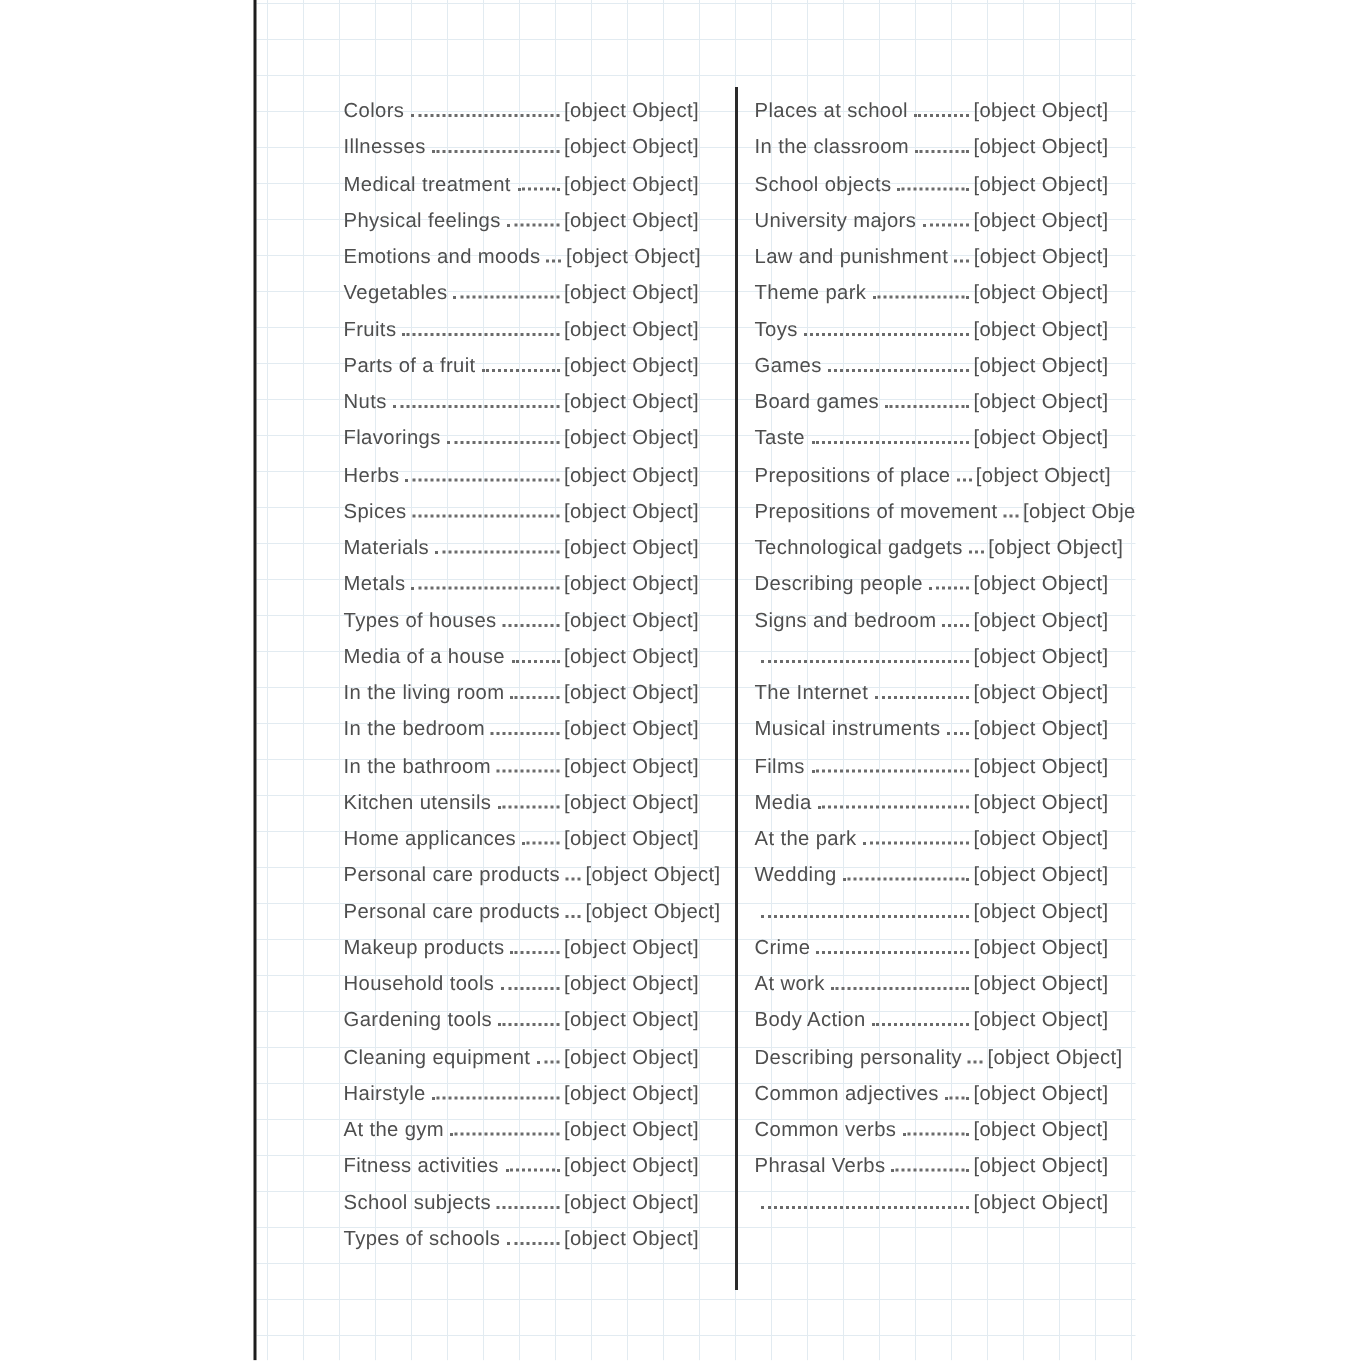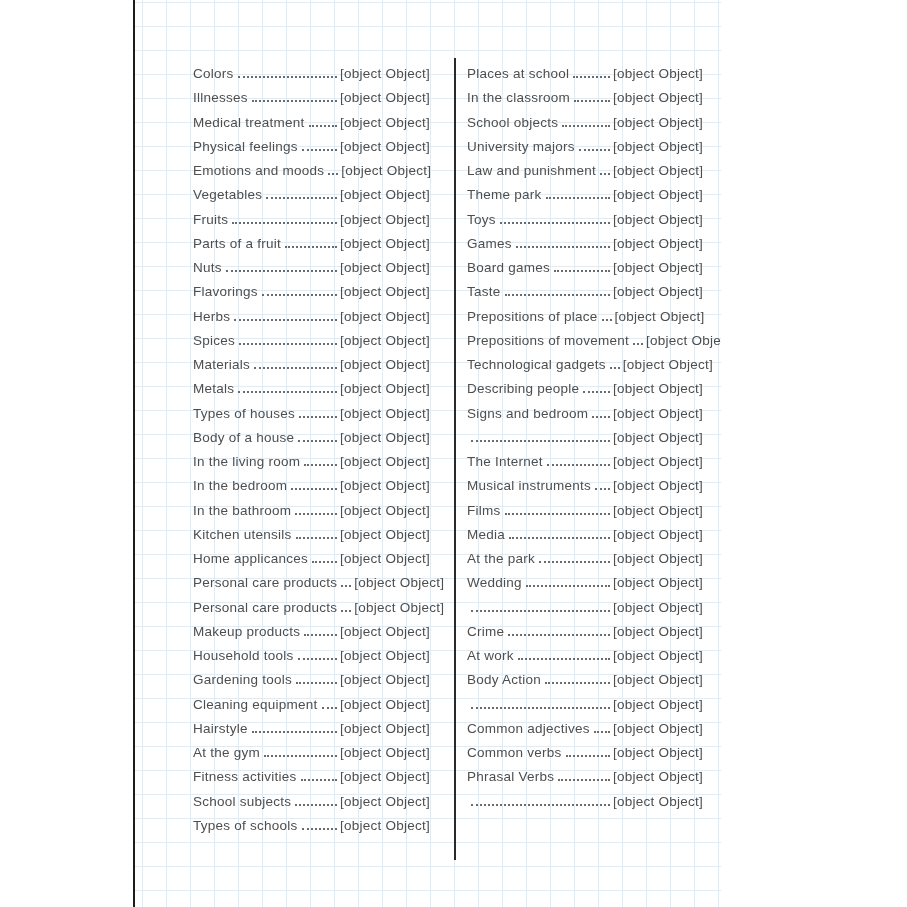--- a/index.html
+++ b/index.html
@@ -7,20 +7,21 @@
     padding: 0;
     background: #ffffff;
     font-family: "Liberation Sans", sans-serif;
   }
   .page {
     position: relative;
     width: 721px;
     height: 907px;
     background: #ffffff;
     overflow: hidden;
+    margin-left: 36px;
   }
   .sheet {
     position: absolute;
     left: 133px;
     top: 0;
     width: 741px;
     height: 907px;
     border-left: 2px solid #1c1c1c;
     border-right: 2px solid #1c1c1c;
     box-sizing: border-box;
@@ -154,21 +155,21 @@
           <span class="pagenum">[object Object]</span>
         </div>
 
         <div class="toc-entry">
           <span class="title">Types of houses</span>
           <span class="leader"></span>
           <span class="pagenum">[object Object]</span>
         </div>
 
         <div class="toc-entry">
-          <span class="title">Body of a house</span>
+          <span class="title">Media of a house</span>
           <span class="leader"></span>
           <span class="pagenum">[object Object]</span>
         </div>
 
         <div class="toc-entry">
           <span class="title">In the living room</span>
           <span class="leader"></span>
           <span class="pagenum">[object Object]</span>
         </div>
 
@@ -415,20 +416,21 @@
           <span class="pagenum">[object Object]</span>
         </div>
 
         <div class="toc-entry">
           <span class="title">Body Action</span>
           <span class="leader"></span>
           <span class="pagenum">[object Object]</span>
         </div>
 
         <div class="toc-entry">
+          <span class="title">Describing personality</span>
           <span class="leader"></span>
           <span class="pagenum">[object Object]</span>
         </div>
 
         <div class="toc-entry">
           <span class="title">Common adjectives</span>
           <span class="leader"></span>
           <span class="pagenum">[object Object]</span>
         </div>
 

